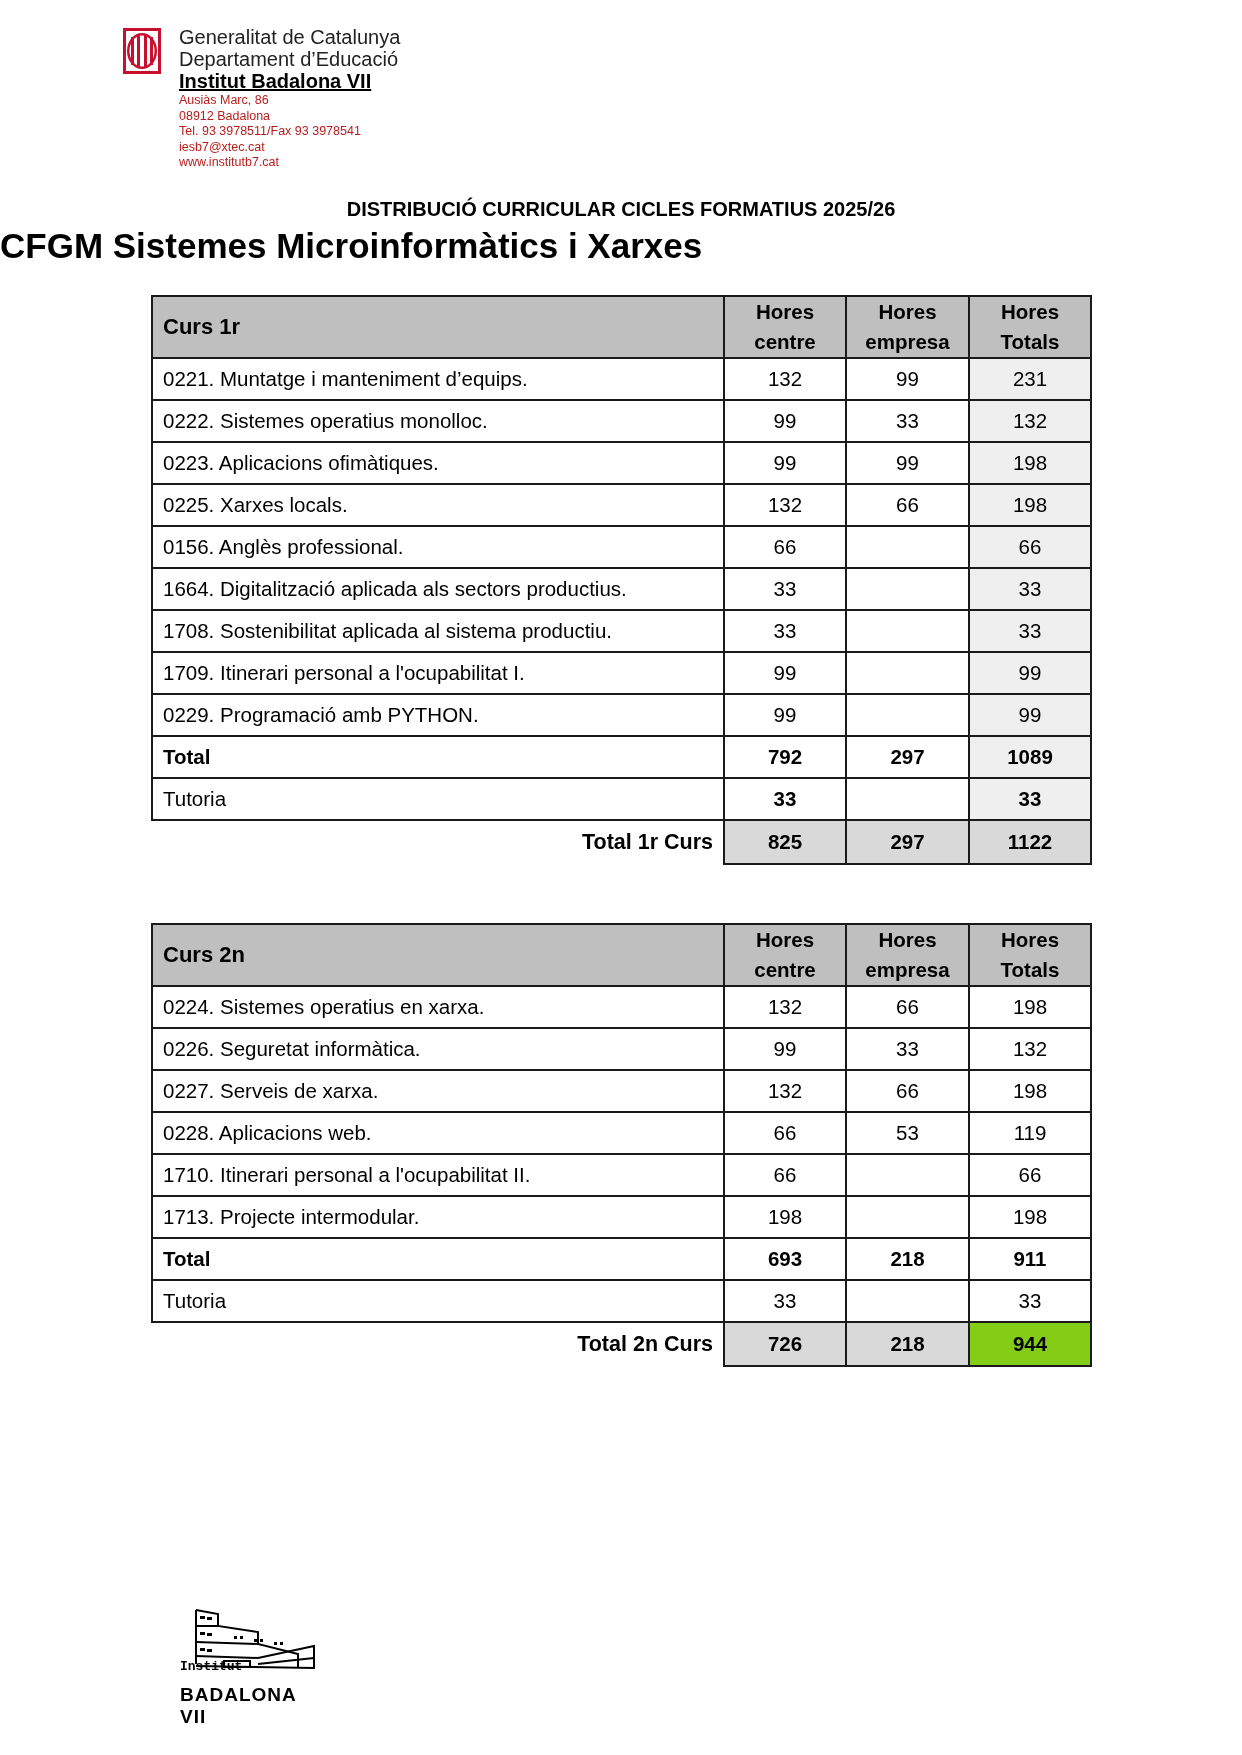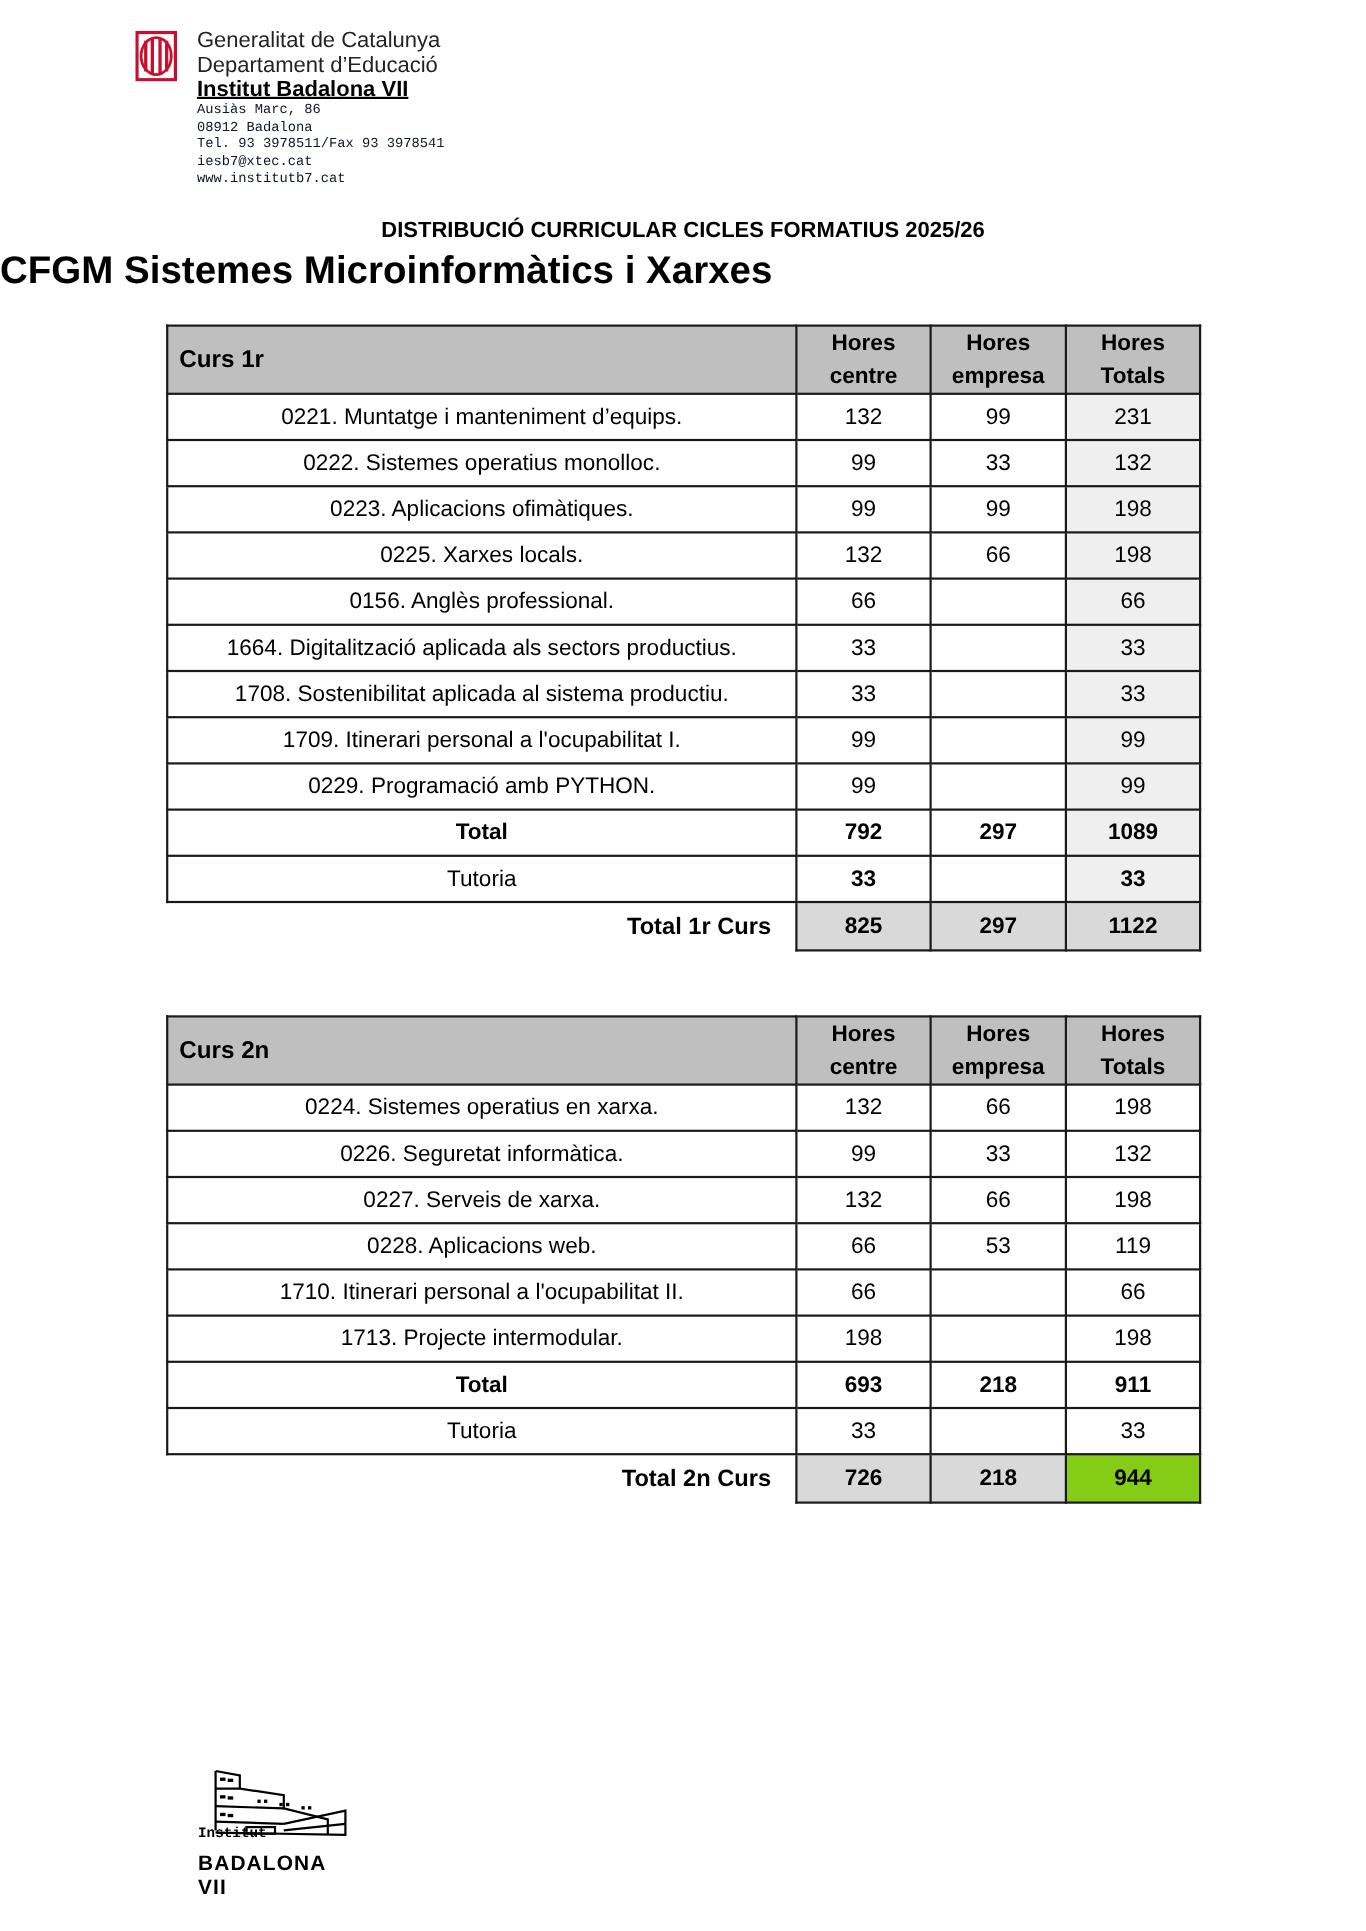--- a/index.html
+++ b/index.html
@@ -3,41 +3,41 @@
   <meta charset="utf-8">
   <style>
     html, body { margin: 0; padding: 0; background: #ffffff; }
     body { width: 1242px; height: 1755px; position: relative; overflow: hidden; font-family: "Liberation Sans", sans-serif; color: #000; }
 
     .header-block { position: absolute; left: 123px; top: 26px; }
     .coat { position: absolute; left: 0; top: 2px; width: 38px; height: 46px; }
     .lh { position: absolute; left: 56px; top: 0; white-space: nowrap; }
     .lh .l1, .lh .l2 { font-size: 20px; line-height: 22px; color: #222; }
     .lh .l3 { font-size: 20px; line-height: 23px; font-weight: bold; text-decoration: underline; }
-    .lh .small { font-size: 12.5px; line-height: 15.5px; color: #0f172a; font-family: Liberation Mono, monospace; }
+    .lh .small { font-size: 12.5px; line-height: 15.5px; color: #b91c1c; }
 
     .subtitle { position: absolute; left: 0; width: 1242px; top: 198px; text-align: center; font-weight: bold; font-size: 20px; }
     .title { position: absolute; left: 0; width: 1098px; top: 226px; text-align: left; font-weight: bold; font-size: 35px; }
 
     table.curr { position: absolute; left: 151px; width: 939px; border-collapse: collapse; table-layout: fixed; font-size: 20.5px; }
     table.curr col.c0 { width: 572px; }
     table.curr col.c1 { width: 122px; }
     table.curr col.c2 { width: 123px; }
     table.curr col.c3 { width: 122px; }
     table.curr td, table.curr th { border: 2px solid #1a1a1a; padding: 0 10px; height: 40px; }
     table.curr th { background: #bfbfbf; font-weight: bold; height: 58px; line-height: 30px; }
     table.curr th.cname { text-align: left; font-size: 22px; }
     table.curr th.hnum { text-align: center; padding: 0 2px; }
-    table.curr td.name { text-align: center; }
+    table.curr td.name { text-align: left; }
     table.curr td.num { text-align: center; }
     table.t1 td.tot { background: #efefef; }
     table.curr tr.bold td { font-weight: bold; }
     table.curr tr.tut1 td.num { font-weight: bold; }
     table.curr tr.final td { font-weight: bold; height: 42px; }
-    table.curr tr.final td.flabel { border: none; text-align: right; padding-right: 22px; font-size: 21.5px; }
+    table.curr tr.final td.flabel { border: none; text-align: right; padding-right: 10px; font-size: 21.5px; }
     table.curr tr.final td.num { background: #d9d9d9; }
     table.t2 tr.final td.num.last { background: #84cc16; }
 
     .t1 { top: 295px; }
     .t2 { top: 923px; }
 
     .school-logo { position: absolute; left: 178px; top: 1606px; width: 150px; height: 100px; }
     .school-logo .lt1 { position: absolute; left: 2px; top: 53px; font-size: 13px; font-weight: bold; font-family: Liberation Mono, monospace; }
     .school-logo .lt2 { position: absolute; left: 2px; top: 78px; font-size: 19px; font-weight: bold; letter-spacing: 1px; }
   </style>

